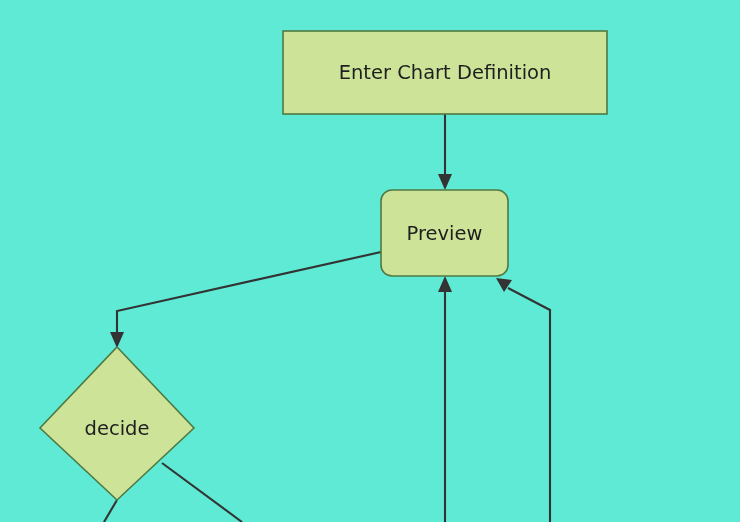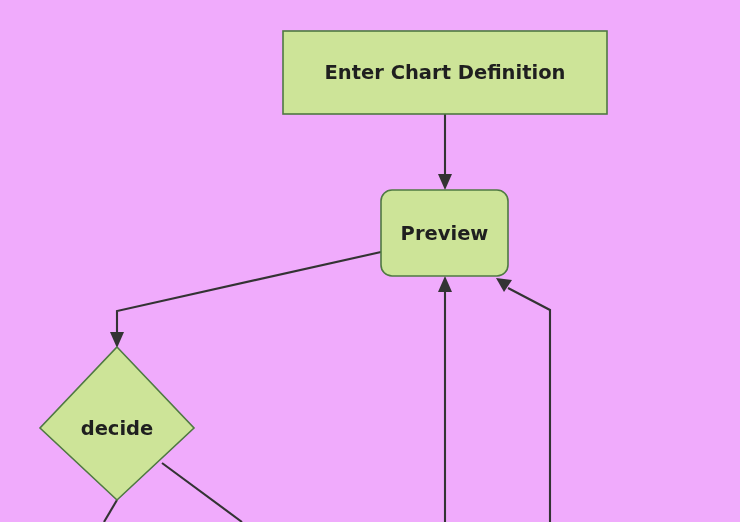--- a/index.html
+++ b/index.html
@@ -10,22 +10,21 @@
   body {
     width: 740px;
     height: 522px;
     overflow: hidden;
     font-family: "DejaVu Sans", "Liberation Sans", sans-serif;
   }
   #diagram-canvas {
     position: relative;
     width: 740px;
     height: 522px;
-    background: #f0abfc;
-    font-weight: bold;
+    background: #5eead4;
   }
   #flowchart-svg {
     position: absolute;
     top: 0;
     left: 0;
     width: 740px;
     height: 522px;
   }
   .node-shape {
     fill: #cde498;

